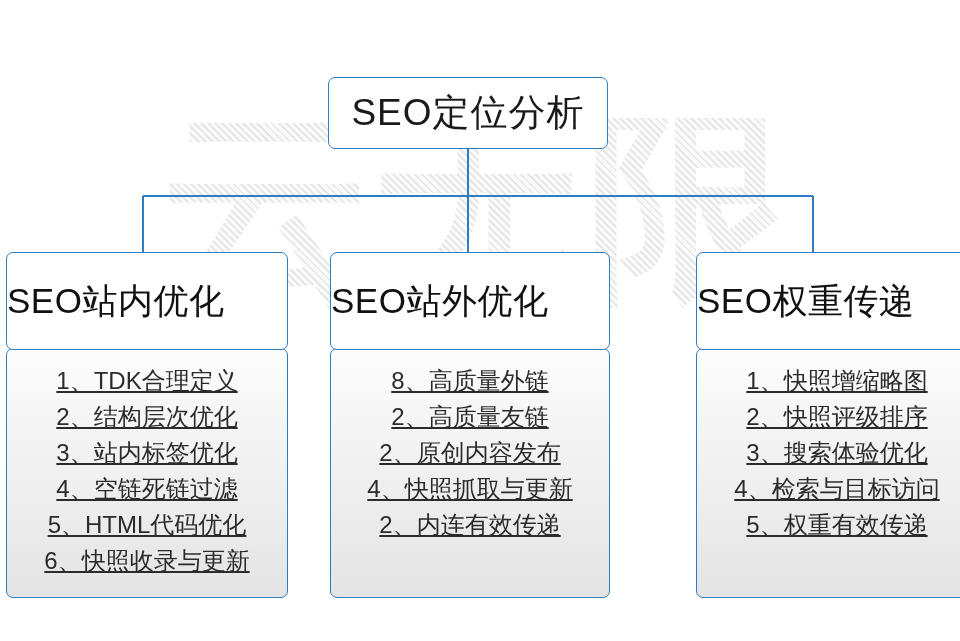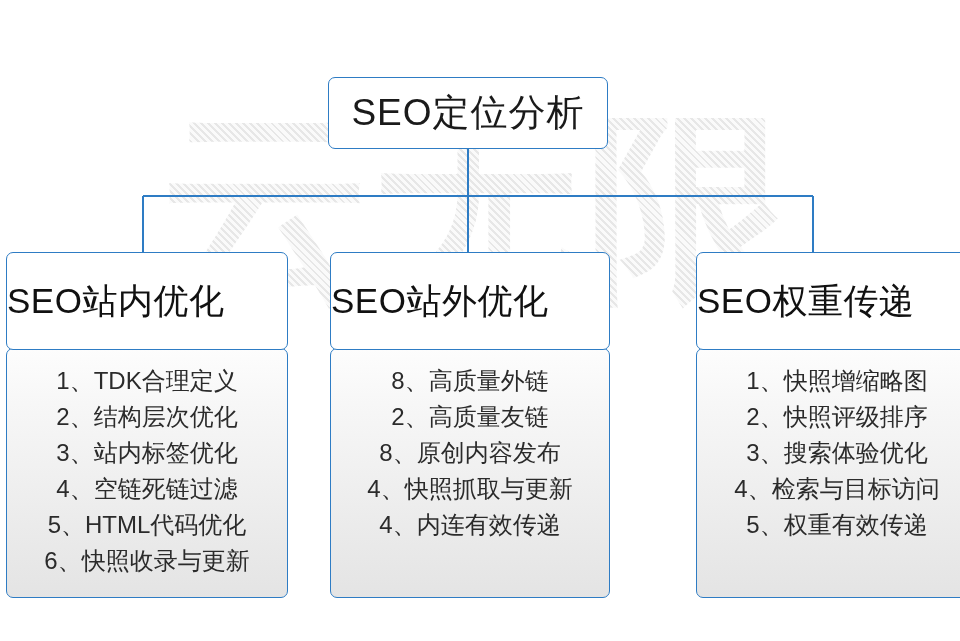--- a/index.html
+++ b/index.html
@@ -128,20 +128,21 @@
   }
   .list-item {
     font-size: 24px;
     color: #2b2b2b;
     line-height: 1;
     padding: 6px 0;
     width: 100%;
     text-align: center;
     white-space: nowrap;
     box-sizing: border-box;
+    text-decoration: underline;
   }
 
   
   #col-1 { left: 6px;   top: 252px; width: 282px; }
   #col-2 { left: 330px; top: 252px; width: 280px; }
   #col-3 { left: 672px; top: 252px; width: 282px; margin-left: 24px; }
 </style>
 </head>
 <body>
 
@@ -179,23 +180,23 @@
     </div>
   </div>
 
   <div class="column" id="col-2">
     <div class="col-head">
       <span class="head-text">SEO站外优化</span>
     </div>
     <div class="col-body">
       <div class="list-item">8、高质量外链</div>
       <div class="list-item">2、高质量友链</div>
-      <div class="list-item">8、原创内容发布</div>
+      <div class="list-item">2、原创内容发布</div>
       <div class="list-item">4、快照抓取与更新</div>
-      <div class="list-item">4、内连有效传递</div>
+      <div class="list-item">2、内连有效传递</div>
     </div>
   </div>
 
   <div class="column" id="col-3">
     <div class="col-head">
       <span class="head-text">SEO权重传递</span>
     </div>
     <div class="col-body">
       <div class="list-item">1、快照增缩略图</div>
       <div class="list-item">2、快照评级排序</div>

